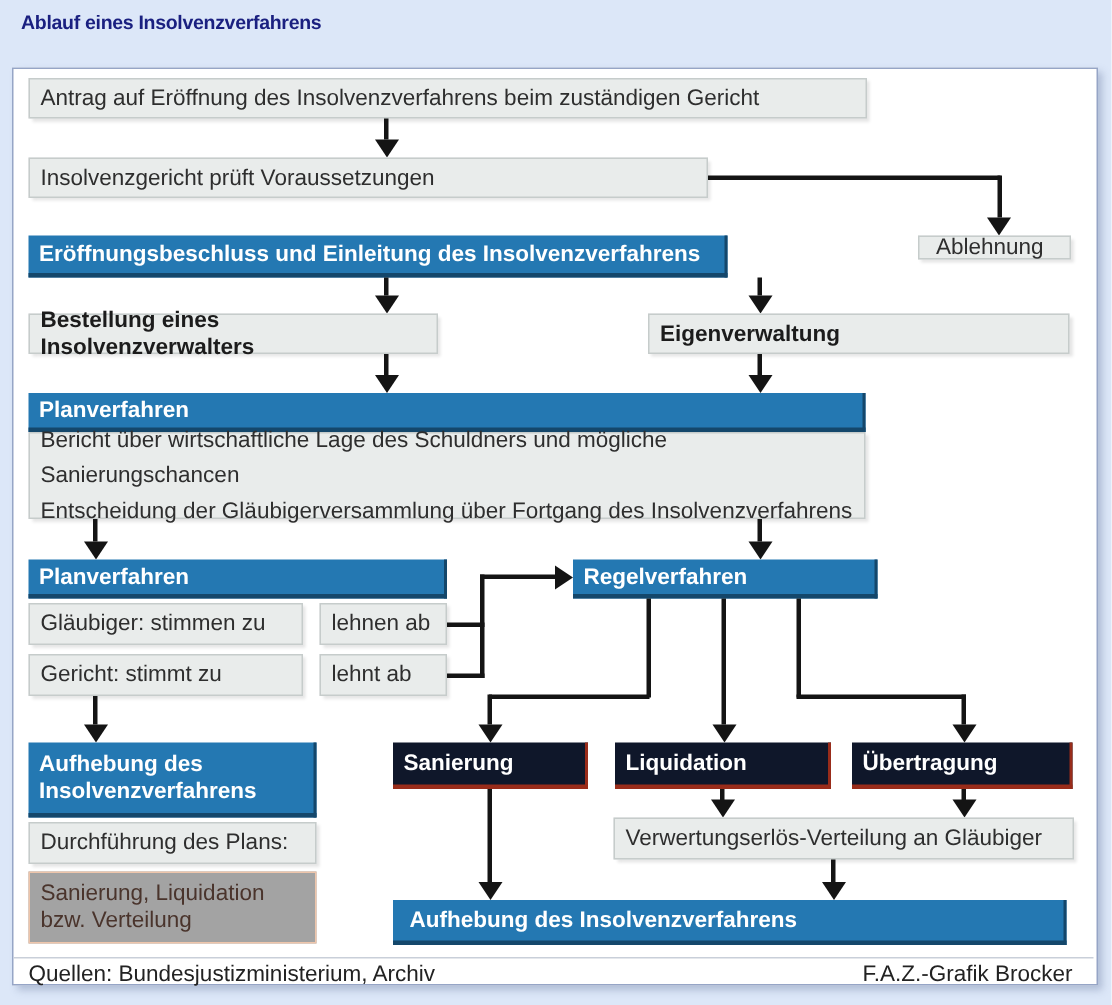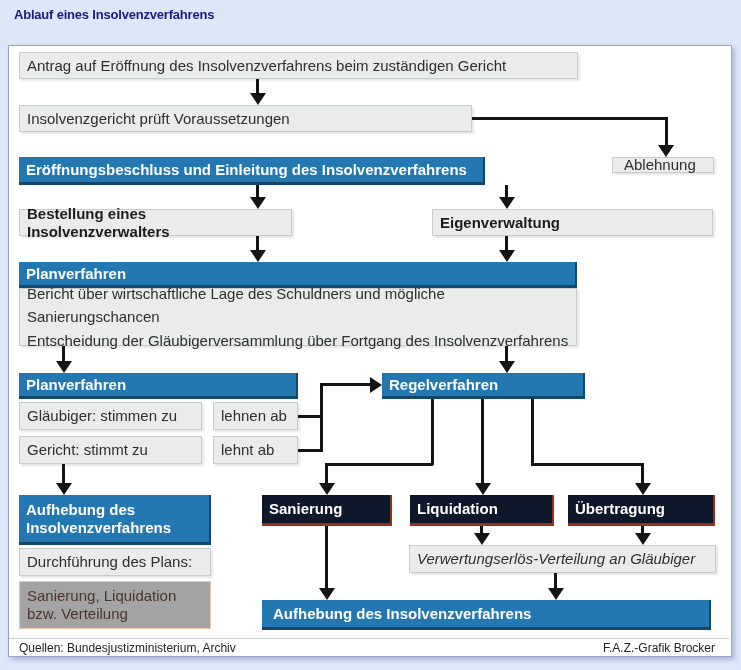--- a/index.html
+++ b/index.html
@@ -47,21 +47,21 @@
     position:absolute;width:0;height:0;
     border-left:8px solid transparent;border-right:8px solid transparent;
     border-top:12px solid #141414;
   }
   .head-right{
     position:absolute;width:0;height:0;
     border-top:8px solid transparent;border-bottom:8px solid transparent;
     border-left:12px solid #141414;
   }
   .footer-rule{position:absolute;left:9px;top:638px;width:720px;height:1px;background:#c9cfd9;}
-  .footer-text{position:absolute;top:641px;font-size:12px;color:#222;}
+  .footer-text{position:absolute;top:641px;font-size:15px;color:#222;}
 </style>
 </head>
 <body>
 
 <div class="title">Ablauf eines Insolvenzverfahrens</div>
 
 <div class="panel"></div>
 
 <div class="box gray" style="left:19px;top:52px;width:559px;height:27px;">Antrag auf Eröffnung des Insolvenzverfahrens beim zuständigen Gericht</div>
 
@@ -146,21 +146,21 @@
 <div class="box red" style="left:568px;top:495px;width:147px;height:31px;">Übertragung</div>
 
 <div class="vline" style="left:325px;top:526px;height:62px;"></div>
 <div class="head-down" style="left:319px;top:588px;"></div>
 
 <div class="vline" style="left:480px;top:526px;height:8px;"></div>
 <div class="head-down" style="left:474px;top:533px;"></div>
 <div class="vline" style="left:641px;top:526px;height:8px;"></div>
 <div class="head-down" style="left:635px;top:533px;"></div>
 
-<div class="box gray" style="left:409px;top:545px;width:307px;height:28px;font-style:italic;">Verwertungserlös-Verteilung an Gläubiger</div>
+<div class="box gray" style="left:409px;top:545px;width:307px;height:28px;">Verwertungserlös-Verteilung an Gläubiger</div>
 <div class="vline" style="left:554px;top:573px;height:15px;"></div>
 <div class="head-down" style="left:548px;top:588px;"></div>
 
 <div class="box blue" style="left:262px;top:600px;width:449px;height:30px;padding-left:11px;">Aufhebung des Insolvenzverfahrens</div>
 
 <div class="footer-rule"></div>
 <div class="footer-text" style="left:19px;">Quellen: Bundesjustizministerium, Archiv</div>
 <div class="footer-text" style="right:26px;">F.A.Z.-Grafik Brocker</div>
 
 </body></html>

